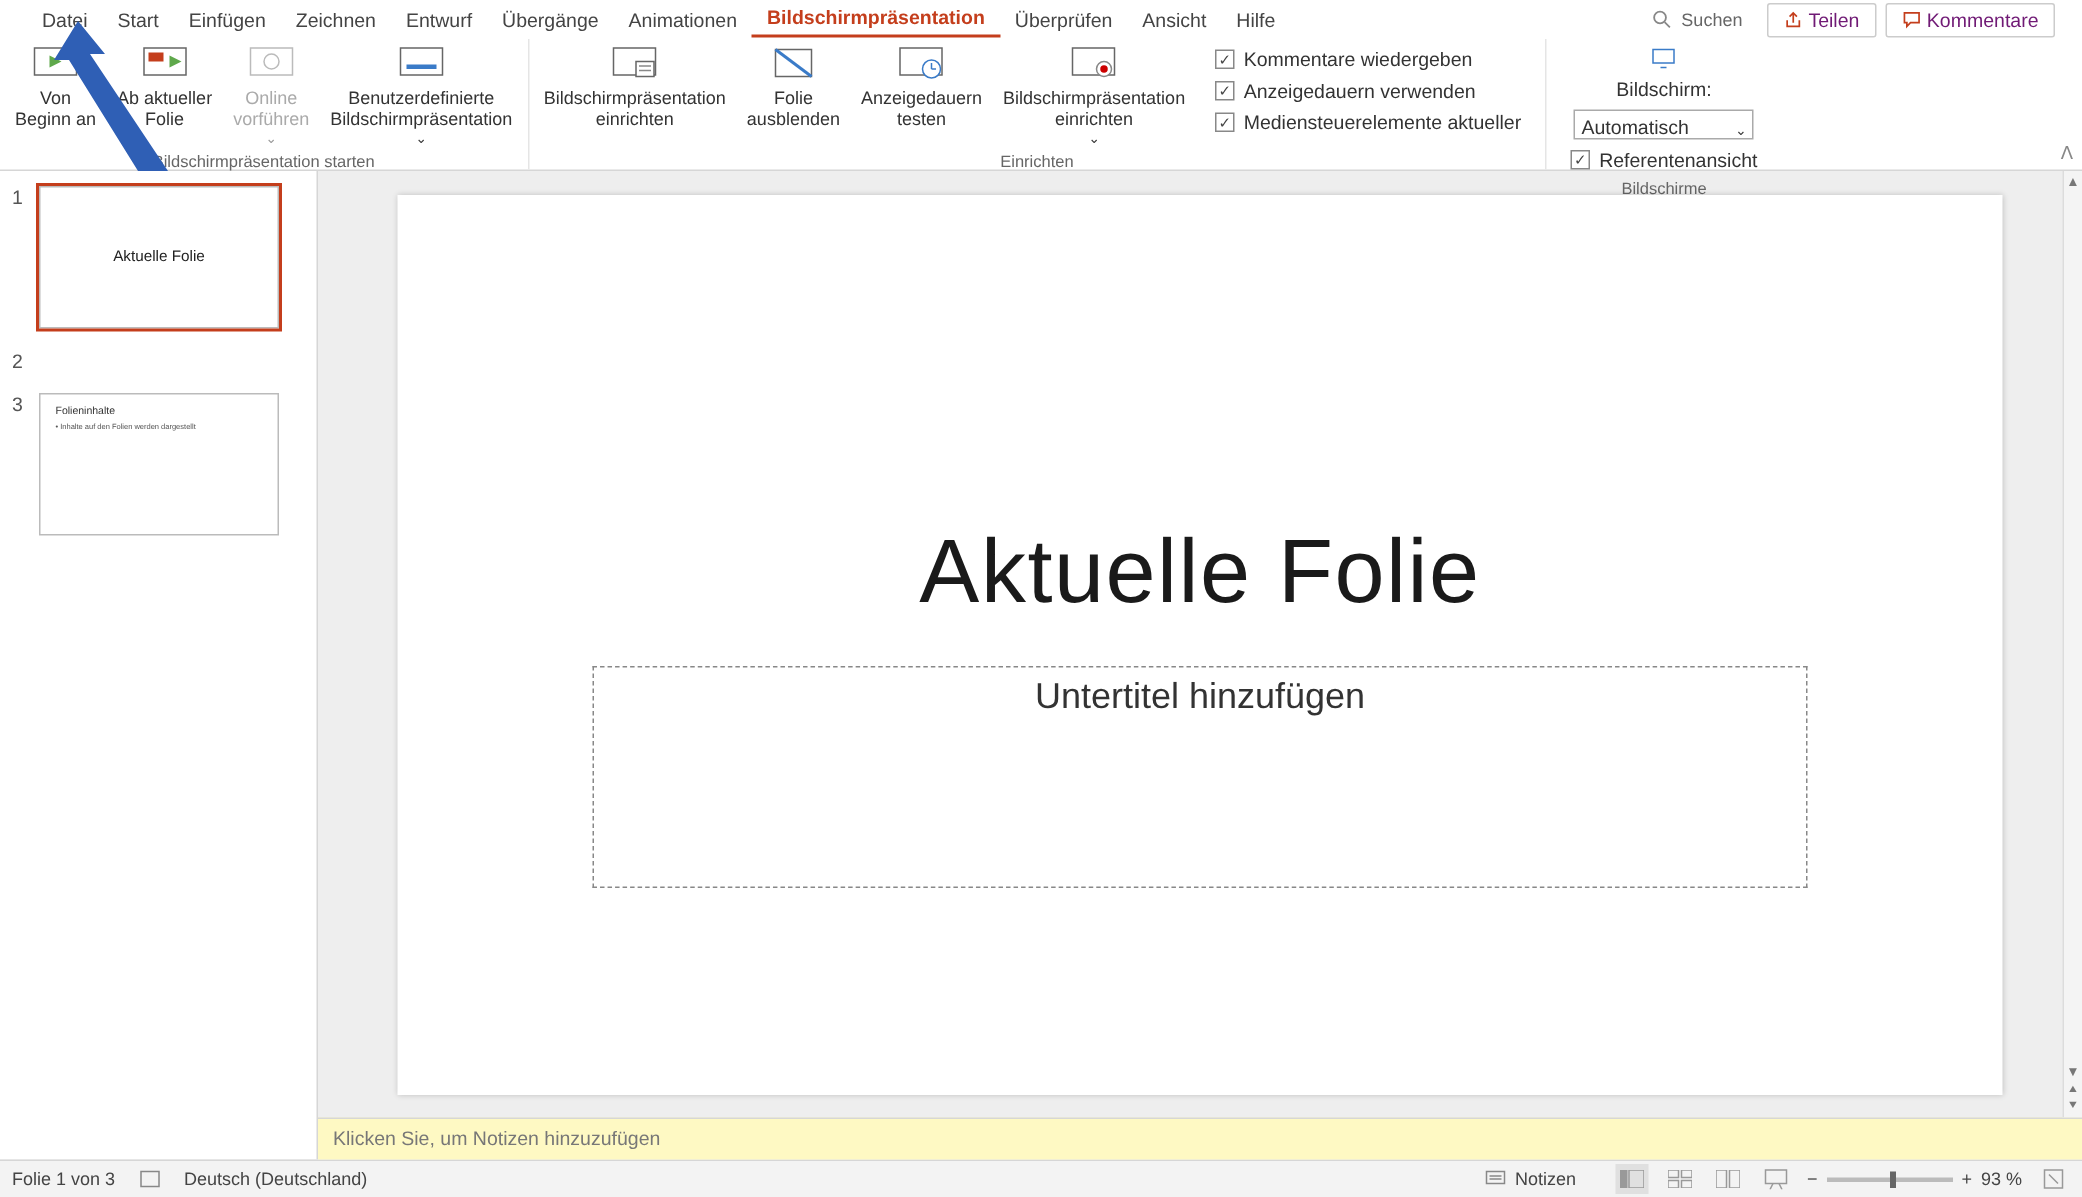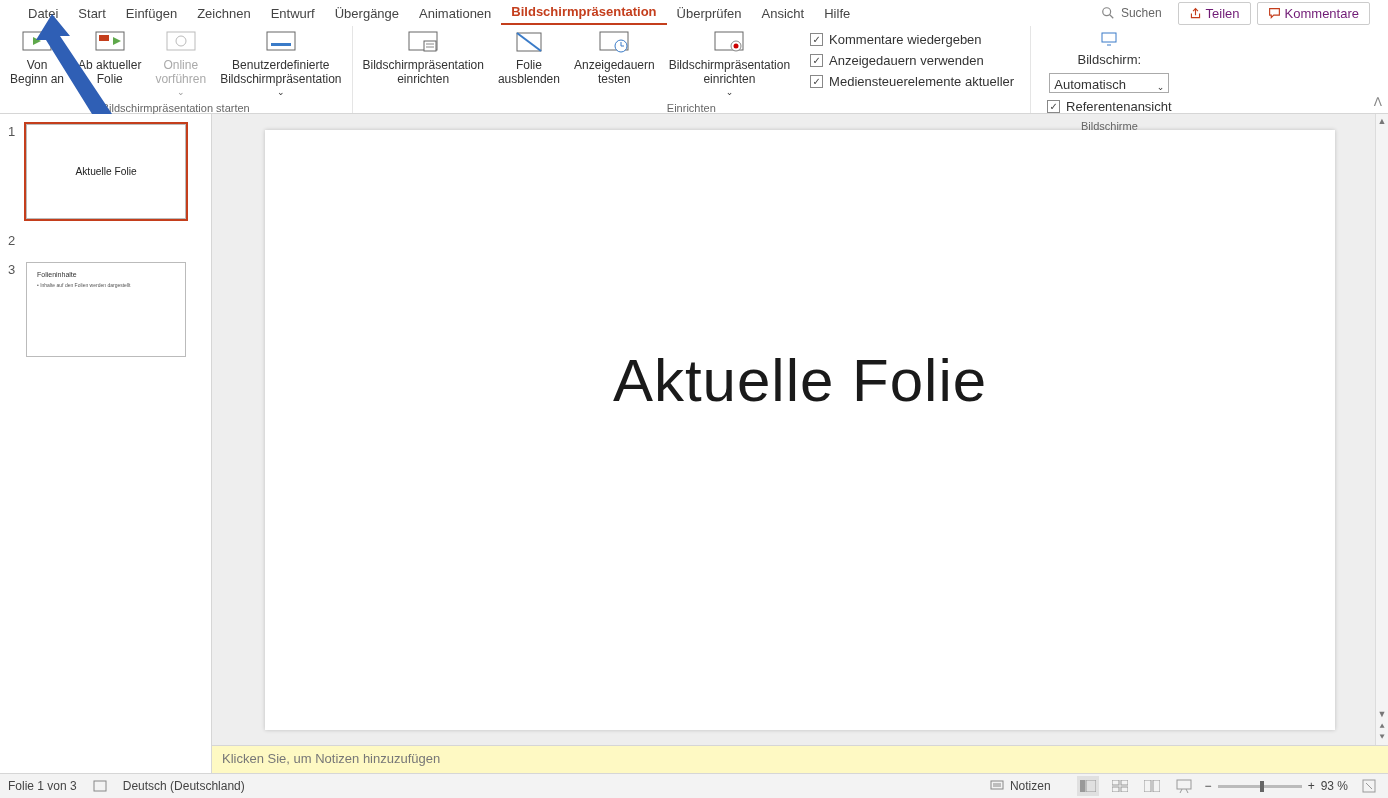--- a/index.html
+++ b/index.html
@@ -261,20 +261,23 @@
         <div class="th-title">Folieninhalte</div>
         <div class="th-body">• Inhalte auf den Folien werden dargestellt</div>
       </div>
     </div>
   </div>
 
   <div class="slide-area">
     <div class="canvas-wrap">
       <div class="slide">
         <div class="slide-title">Aktuelle Folie</div>
+        <div class="subtitle-box">
+          <span>Untertitel hinzufügen</span>
+        </div>
       </div>
       <div class="scroll-v">
         <span class="scroll-arrow">▲</span>
         <span style="flex:1"></span>
         <span class="scroll-arrow">▼</span>
         <span class="scroll-arrow" style="margin-top:2px;">⯅</span>
         <span class="scroll-arrow">⯆</span>
       </div>
     </div>
     <div class="notes">

